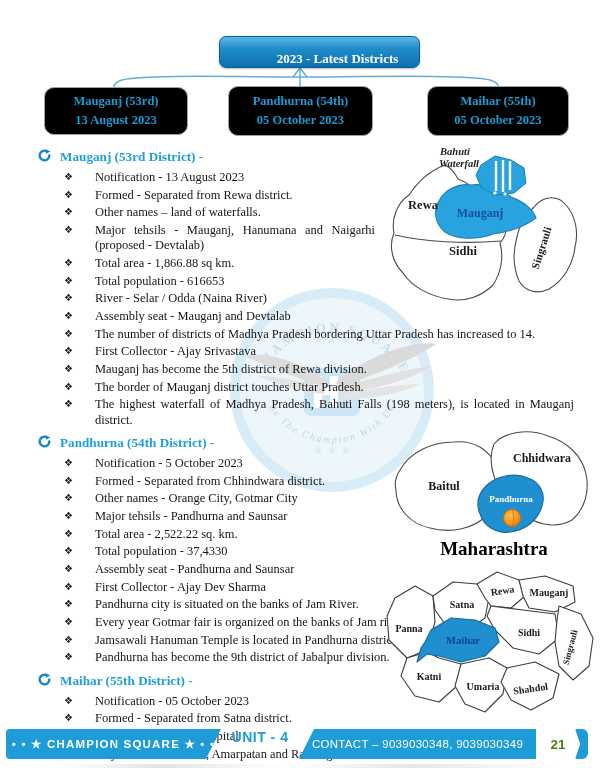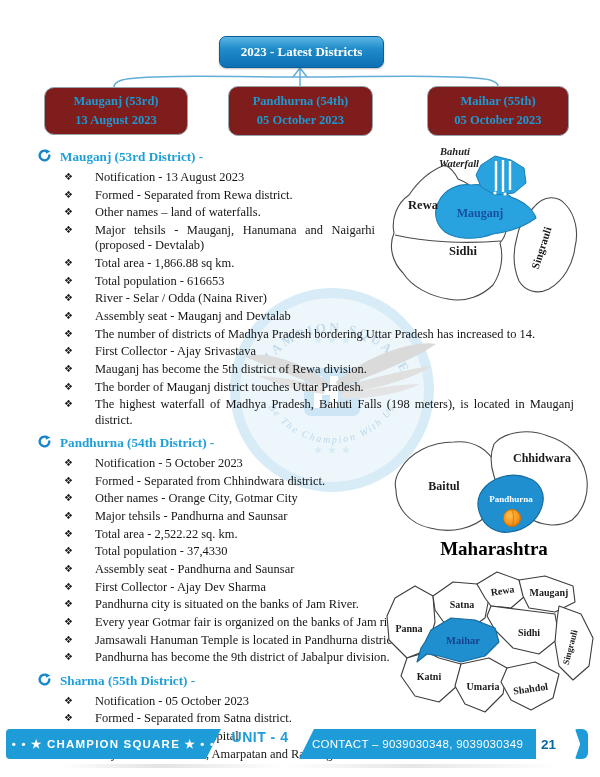--- a/index.html
+++ b/index.html
@@ -4,22 +4,22 @@
 <style>
   html,body{margin:0;padding:0;background:#fff;}
   #page{position:relative;width:600px;height:777px;background:#ffffff;overflow:hidden;
         font-family:"Liberation Serif",serif;color:#151515;}
   
   .flowchart{position:relative;height:140px;}
   .conn{position:absolute;left:0;top:0;width:600px;height:140px;}
   .root-box{position:absolute;left:219px;top:36px;width:163px;height:30px;border-radius:7px;
     background:linear-gradient(180deg,#5cb6e5 0%,#1f8cc9 40%,#0d6fb4 100%);
     border:1px solid #0a5d99;color:#fff;font-weight:bold;font-size:13px;
-    display:flex;align-items:center;justify-content:center;box-shadow:0 1px 2px rgba(0,0,0,.25);}
-  .child-box{position:absolute;background:#7f1d1d;border:1.4px solid #94a3ac;border-radius:10px;
+    display:flex;align-items:flex-end;justify-content:center;box-shadow:0 1px 2px rgba(0,0,0,.25);padding-left:36px;}
+  .child-box{position:absolute;background:#000000;border:1.4px solid #94a3ac;border-radius:10px;
     display:flex;flex-direction:column;align-items:center;justify-content:center;gap:4px;
     color:#1c9ad2;font-weight:bold;font-size:12.5px;}
   .cb1{left:44px;top:87px;width:142px;height:46px;}
   .cb2{left:228px;top:86px;width:143px;height:48px;}
   .cb3{left:427px;top:86px;width:140px;height:48px;text-align:center;}
   
   .content{position:relative;z-index:1;padding:2px 26px 0 38px;}
   .sec-head{display:flex;align-items:flex-start;gap:9px;color:#1f9fda;font-weight:bold;
     font-size:13.2px;margin:7px 0 5px 0;}
   .sec-head .cicn{flex:0 0 13px;}
@@ -40,22 +40,22 @@
   .footer{position:absolute;left:6px;right:12px;top:729px;height:30px;z-index:2;display:flex;
     align-items:stretch;font-family:"Liberation Sans",sans-serif;}
   .f-brand{flex:0 0 215px;background:#1e9cd7;color:#fff;font-weight:bold;font-size:11.5px;
     letter-spacing:1.2px;display:flex;align-items:center;justify-content:center;
     border-radius:4px 0 0 4px;clip-path:polygon(0 0,100% 0,calc(100% - 15px) 100%,0 100%);}
   .f-unit{flex:0 0 78px;display:flex;justify-content:center;
     color:#1e9cd7;font-weight:bold;font-size:14px;letter-spacing:.5px;}
   .f-contact{flex:1;background:#1e9cd7;color:#fff;font-weight:normal;font-size:11.5px;
     letter-spacing:.3px;display:flex;align-items:center;justify-content:center;
     clip-path:polygon(15px 0,100% 0,100% 100%,0 100%);white-space:nowrap;}
-  .f-page{flex:0 0 34px;margin-left:5px;display:flex;align-items:center;justify-content:flex-start;
-    color:#0369a1;font-weight:bold;font-size:13.5px;background:#fff;border-radius:4px;}
+  .f-page{flex:0 0 34px;margin-left:5px;display:flex;align-items:center;justify-content:center;
+    color:#4d7c0f;font-weight:bold;font-size:13.5px;background:#fff;border-radius:4px;}
   .f-end{flex:0 0 13px;background:#1e9cd7;border-radius:2px 6px 6px 2px;
     clip-path:polygon(0 0,100% 0,100% 100%,0 100%,40% 50%);}
   .shadowline{position:absolute;left:60px;right:40px;top:764px;height:4px;z-index:0;
     background:linear-gradient(90deg,transparent,#e3e3e3 20%,transparent 45%,#e6e6e6 70%,transparent);}
   svg text{font-family:"Liberation Serif",serif;}
 </style>
 </head>
 <body>
 
 <div id="page">
@@ -186,21 +186,21 @@
         <li><span class="dmd">❖</span><span class="lbl"></span><span>Pandhurna has become the 9th district of Jabalpur division.</span></li>
       </ul>
     </div>
 
     <div class="section">
       <div class="sec-head">
         <svg class="cicn" viewBox="0 0 14 14" width="13" height="13">
           <path d="M12.2 7a5.2 5.2 0 1 1-3.2-4.8" fill="none" stroke="#1787c8" stroke-width="2.6" stroke-linecap="round"></path>
           <path d="M8.2 0.2 L13.4 2.6 L8.6 5.2 Z" fill="#1787c8"></path>
         </svg>
-        <span>Sharma (55th District) -</span>
+        <span>Maihar (55th District) -</span>
       </div>
       <ul class="blist narrow">
         <li><span class="dmd">❖</span><span class="lbl">Notification</span><span> - 05 October 2023</span></li>
         <li><span class="dmd">❖</span><span class="lbl">Formed</span><span> - Separated from Satna district.</span></li>
         <li><span class="dmd">❖</span><span class="lbl">Other names</span><span> - Music Capital</span></li>
         <li><span class="dmd">❖</span><span class="lbl">Major tehsils</span><span> - Maihar, Amarpatan and Ramnagar.</span></li>
       </ul>
     </div>
   </div>
 

